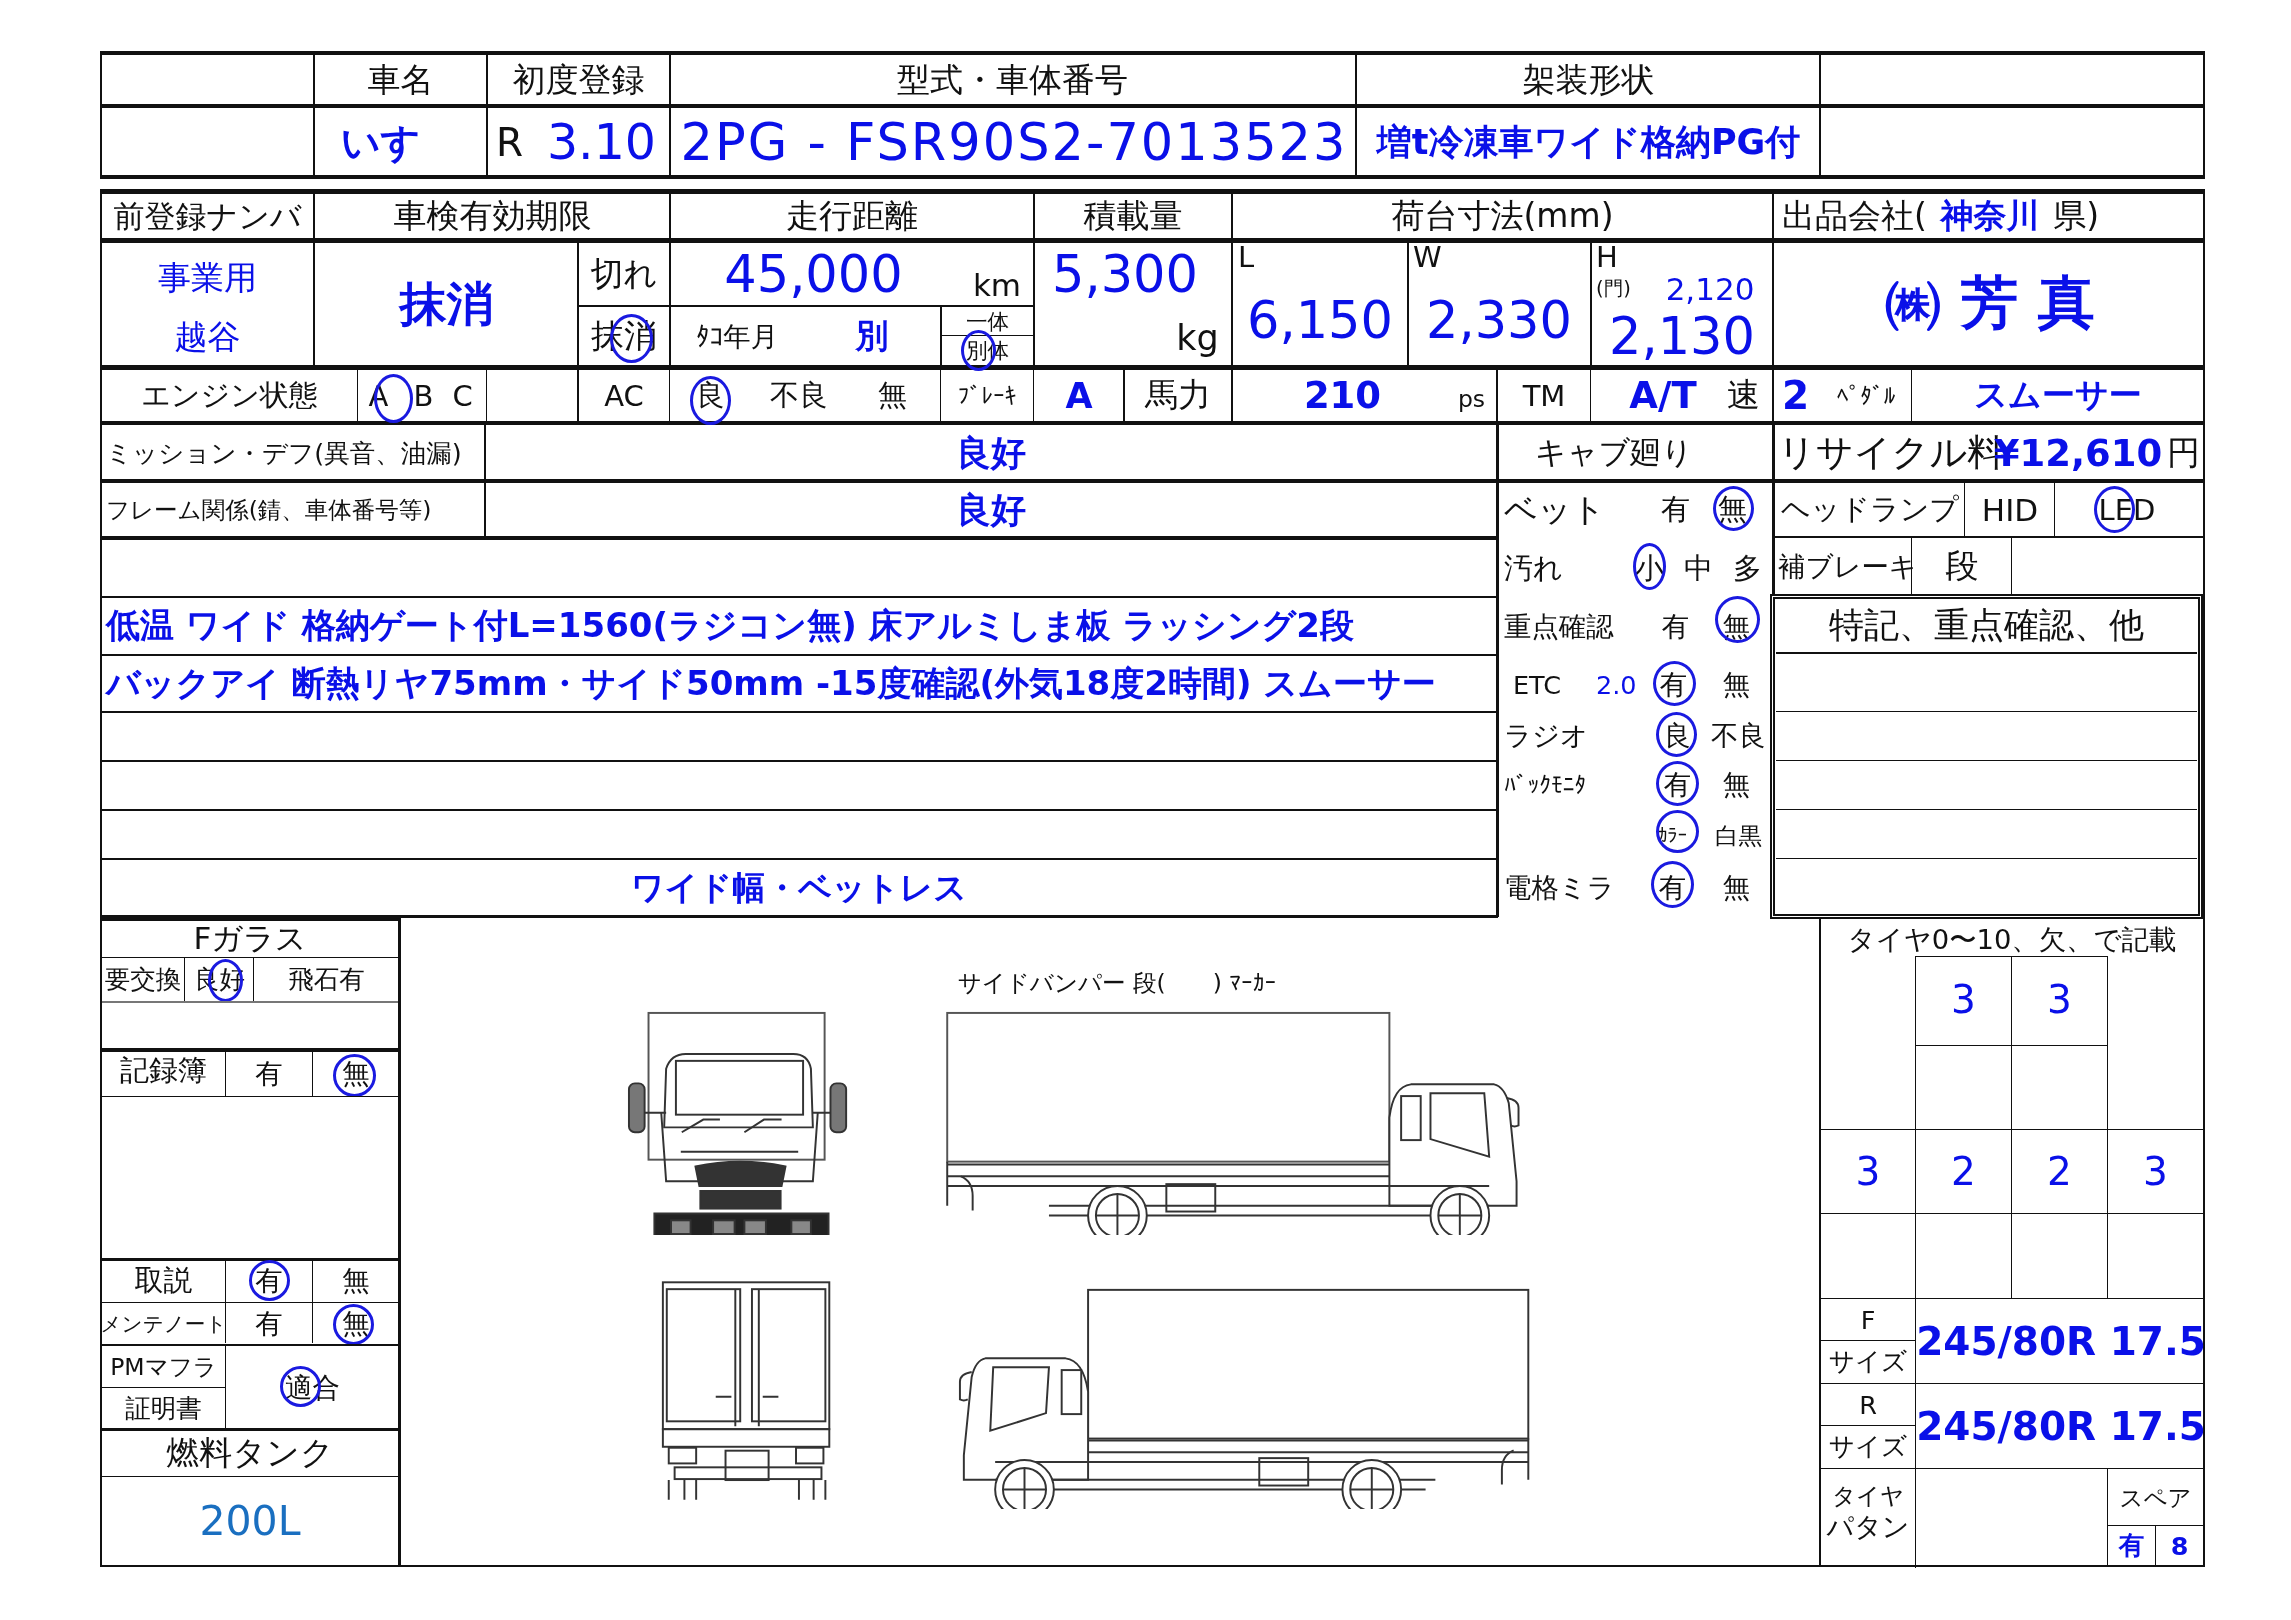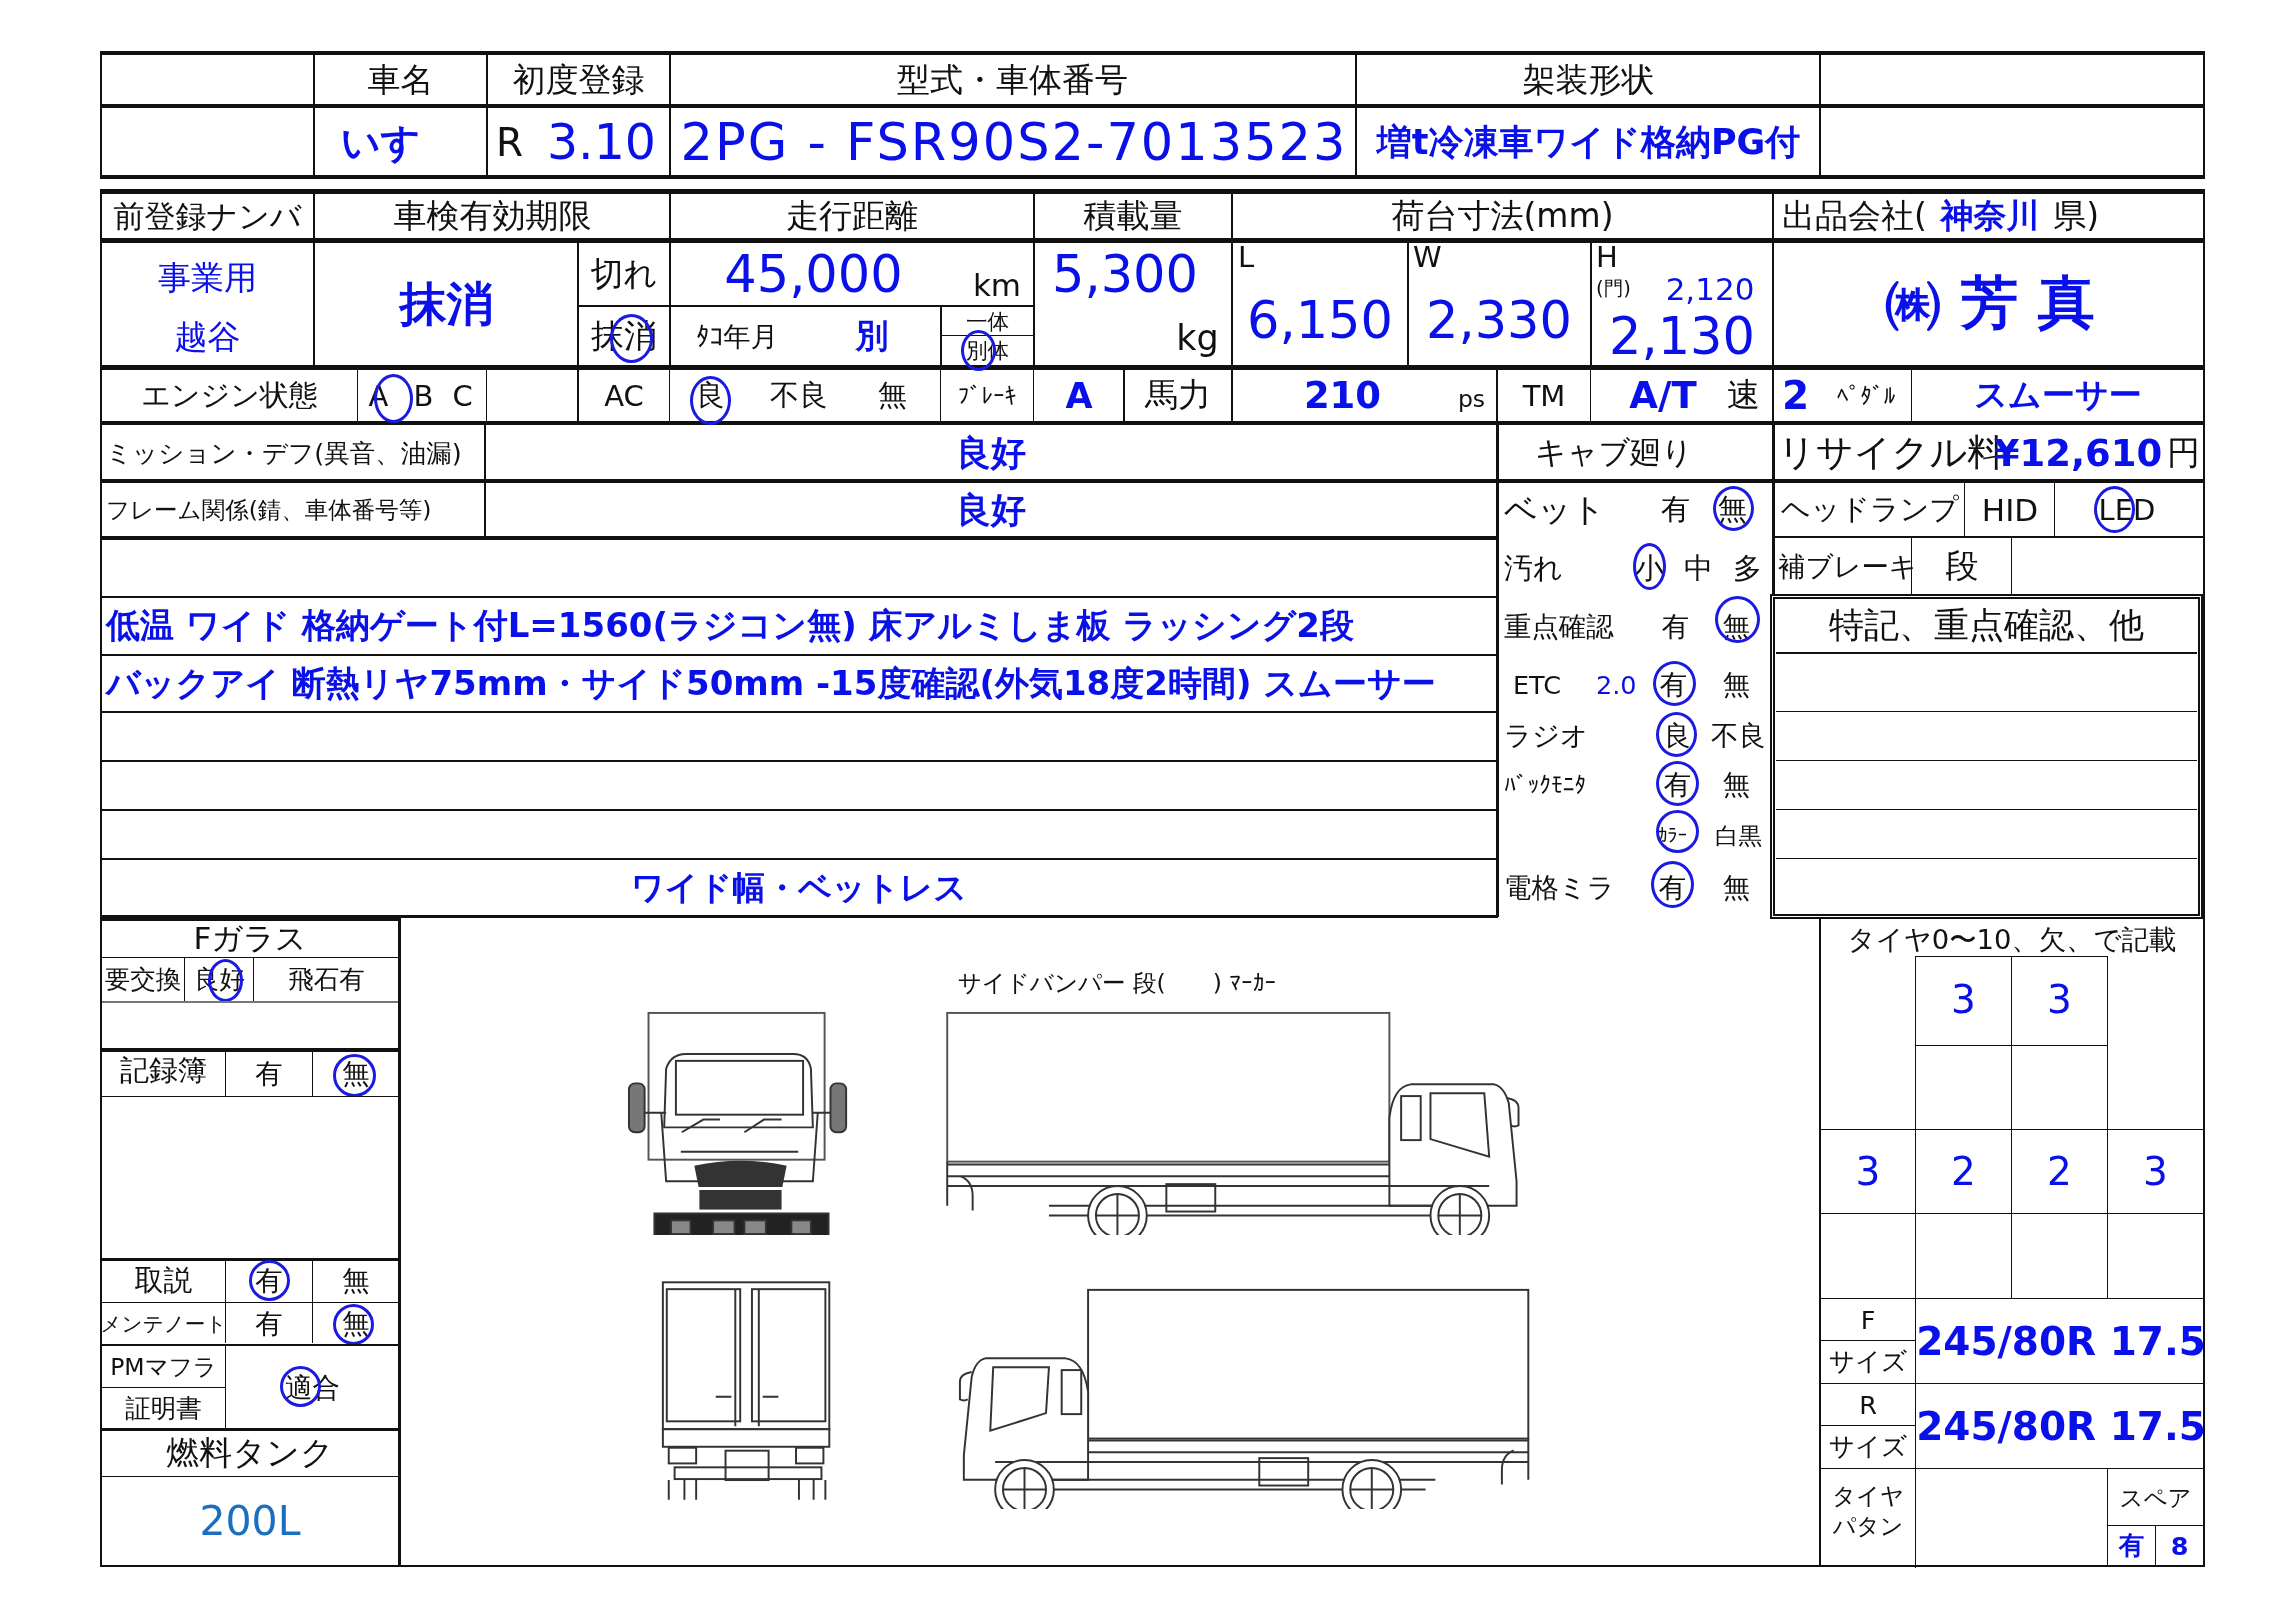--- a/index.html
+++ b/index.html
@@ -369,20 +369,20 @@
 <div class="hl" style="left:1821px;top:1425px;width:94px;height:1px;"></div>
 <div class="hl" style="left:1821px;top:1468px;width:384px;height:1px;"></div>
 <div class="abs c" style="left:1821px;top:1300px;width:94px;height:39px;font-size:25.5px;">F</div>
 <div class="abs c" style="left:1821px;top:1341px;width:94px;height:41px;font-size:25.5px;">サイズ</div>
 <div class="abs c blue b" style="left:1917px;top:1300px;width:288px;height:82px;font-size:39px;">245/80R 17.5</div>
 <div class="abs c" style="left:1821px;top:1384px;width:94px;height:41px;font-size:25.5px;">R</div>
 <div class="abs c" style="left:1821px;top:1426px;width:94px;height:41px;font-size:25.5px;">サイズ</div>
 <div class="abs c blue b" style="left:1917px;top:1384px;width:288px;height:84px;font-size:39px;">245/80R 17.5</div>
 
 <div class="abs c" style="left:1821px;top:1478px;width:94px;height:35px;font-size:23.5px;">タイヤ</div>
-<div class="abs c" style="left:1821px;top:1509px;width:94px;height:35px;font-size:23px;">パタン</div>
+<div class="abs c" style="left:1821px;top:1509px;width:94px;height:35px;font-size:27px;">パタン</div>
 <div class="hl" style="left:2107px;top:1468px;width:1px;height:99px;"></div>
 <div class="hl" style="left:2107px;top:1525px;width:98px;height:1px;"></div>
 <div class="hl" style="left:2155px;top:1525px;width:1px;height:42px;"></div>
 <div class="abs c" style="left:2108px;top:1470px;width:95px;height:55px;font-size:23.5px;">スペア</div>
 <div class="abs c blue b" style="left:2108px;top:1526px;width:47px;height:39px;font-size:25.5px;">有</div>
 <div class="abs c blue b" style="left:2156px;top:1526px;width:47px;height:39px;font-size:25.5px;">8</div>
 
 
 </body></html>

